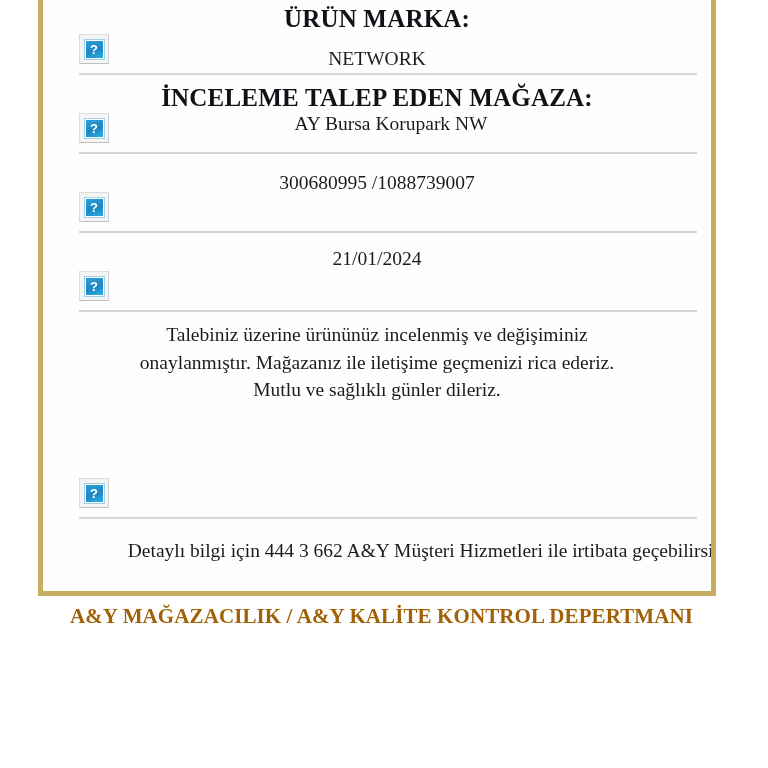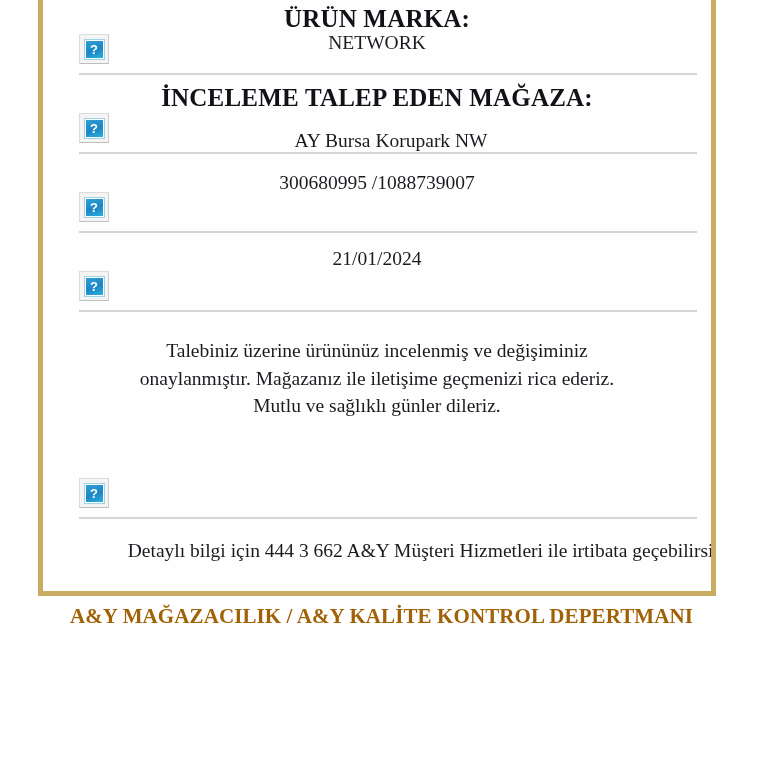--- a/index.html
+++ b/index.html
@@ -129,30 +129,30 @@
   }
 </style>
 </head>
 <body>
 
 <div class="doc-frame">
   <div class="doc-inner">
 
     <div class="field" style="position:absolute; left:0; top:14px;">
       <div class="field-label">ÜRÜN MARKA:</div>
-      <div class="field-value" style="margin-top:0;">NETWORK</div>
+      <div class="field-value" style="margin-top:16px;">NETWORK</div>
       <div class="ph-icon" style="top:29px;">
         <span class="ph-sq">?</span>
       </div>
       <div class="rule" style="top:68px;"></div>
     </div>
 
     <div class="field" style="position:absolute; left:0; top:93px;">
       <div class="field-label">İNCELEME TALEP EDEN MAĞAZA:</div>
-      <div class="field-value" style="margin-top:19px;padding-left:28px;">AY Bursa Korupark NW</div>
+      <div class="field-value" style="margin-top:2px;padding-left:28px;">AY Bursa Korupark NW</div>
       <div class="ph-icon" style="top:29px;">
         <span class="ph-sq">?</span>
       </div>
       <div class="rule" style="top:68px;"></div>
     </div>
 
     <div class="field" style="position:absolute; left:0; top:172px;">
       <div class="field-value" style="margin-top:9px;">300680995 /1088739007</div>
       <div class="ph-icon" style="top:29px;">
         <span class="ph-sq">?</span>
@@ -162,21 +162,21 @@
 
     <div class="field" style="position:absolute; left:0; top:251px;">
       <div class="field-value" style="margin-top:6px;">21/01/2024</div>
       <div class="ph-icon" style="top:29px;">
         <span class="ph-sq">?</span>
       </div>
       <div class="rule" style="top:68px;"></div>
     </div>
 
     <div class="field" style="position:absolute; left:0; top:330px;">
-      <div class="result-para" style="margin-top:16px;">Talebiniz üzerine ürününüz incelenmiş ve değişiminiz onaylanmıştır. Mağazanız ile iletişime geçmenizi rica ederiz. Mutlu ve sağlıklı günler dileriz.</div>
+      <div class="result-para" style="margin-top:0;">Talebiniz üzerine ürününüz incelenmiş ve değişiminiz onaylanmıştır. Mağazanız ile iletişime geçmenizi rica ederiz. Mutlu ve sağlıklı günler dileriz.</div>
       <div class="ph-icon" style="top:157px;">
         <span class="ph-sq">?</span>
       </div>
       <div class="rule" style="top:196px;"></div>
     </div>
 
     <div class="contact-para" style="position:absolute; left:0; top:547px; width:100%;">Detaylı bilgi için 444 3 662 A&amp;Y Müşteri Hizmetleri ile irtibata geçebilirsiniz.</div>
 
   </div>
 </div>

